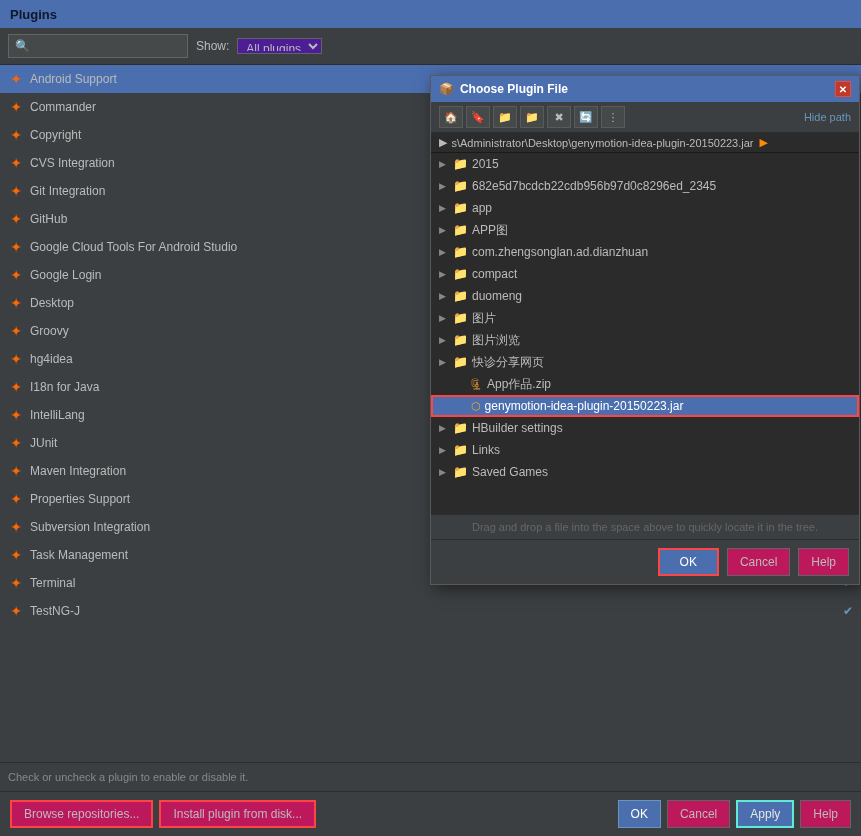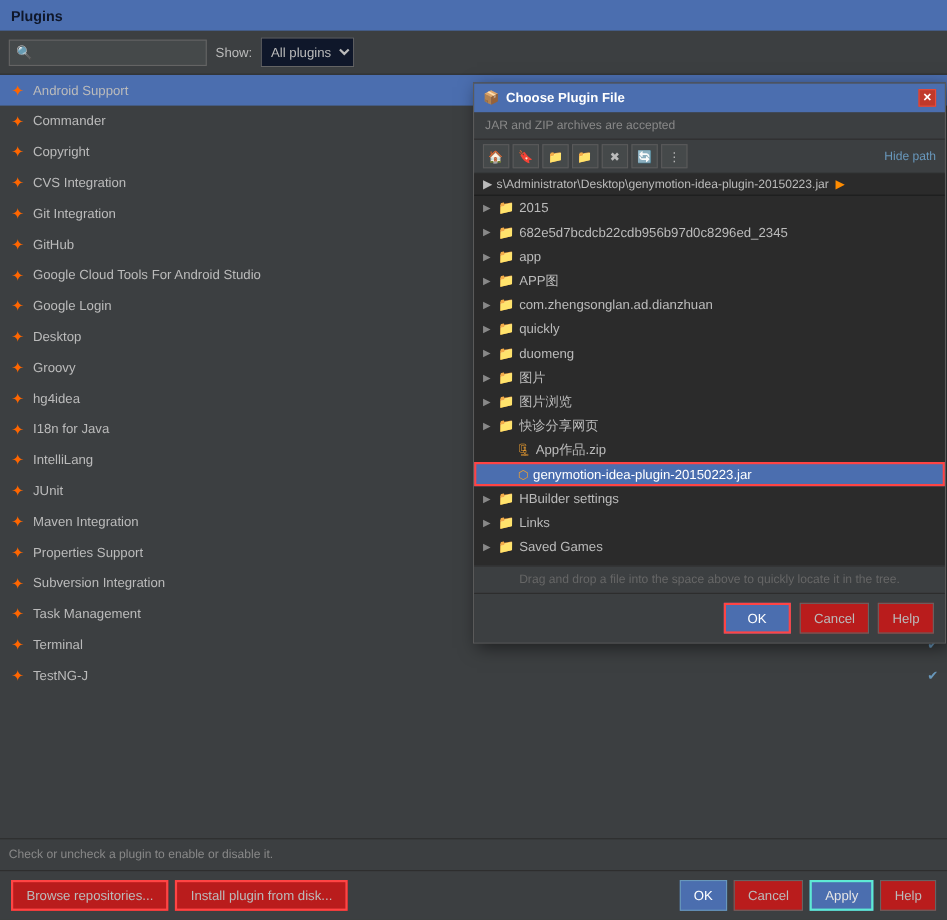--- a/index.html
+++ b/index.html
@@ -52,26 +52,26 @@
       height: 24px;
       font-size: 12px;
     }
 
     .show-label {
       color: #bbbbbb;
       font-size: 12px;
     }
 
     .show-select {
-      background: #0f172a;
+      background: #4c1d95;
       border: 1px solid #646464;
       color: #bbbbbb;
       padding: 2px 4px;
       font-size: 12px;
-      height: 27px;
+      height: 16px;
     }
 
     .plugins-sort-bar {
       padding: 3px 8px;
       text-align: right;
       font-size: 11px;
       color: #6897bb;
       border-bottom: 1px solid #2d2d2d;
     }
 
@@ -138,21 +138,21 @@
       display: flex;
       gap: 6px;
     }
 
     .footer-right-buttons {
       display: flex;
       gap: 6px;
     }
 
     .btn {
-      background: #b91c1c;
+      background: #be185d;
       border: 1px solid #646464;
       color: #bbbbbb;
       padding: 4px 12px;
       cursor: pointer;
       font-size: 12px;
       height: 28px;
     }
 
     .btn-primary {
       background: #4b6eaf;
@@ -534,23 +534,20 @@
   <div class="modal-overlay">
 
     <div class="modal-titlebar">
       <div class="modal-title-left">
         <span>📦</span>
         <span>Choose Plugin File</span>
       </div>
       <button class="modal-close-btn">✕</button>
     </div>
 
-    <div class="modal-subtitle">
-      <span>JAR and ZIP archives are accepted</span>
-    </div>
 
     <div class="modal-toolbar">
       <div class="modal-toolbar-left">
         <button class="modal-btn">🏠</button>
         <button class="modal-btn">🔖</button>
         <button class="modal-btn">📁</button>
         <button class="modal-btn">📁</button>
         <button class="modal-btn">✖</button>
         <button class="modal-btn">🔄</button>
         <button class="modal-btn">⋮</button>
@@ -586,21 +583,21 @@
         <span>APP图</span>
       </div>
       <div class="tree-item">
         <span class="tree-expand">▶</span>
         <span class="tree-folder-icon">📁</span>
         <span>com.zhengsonglan.ad.dianzhuan</span>
       </div>
       <div class="tree-item">
         <span class="tree-expand">▶</span>
         <span class="tree-folder-icon">📁</span>
-        <span>quickly</span>
+        <span>compact</span>
       </div>
       <div class="tree-item">
         <span class="tree-expand">▶</span>
         <span class="tree-folder-icon">📁</span>
         <span>duomeng</span>
       </div>
       <div class="tree-item">
         <span class="tree-expand">▶</span>
         <span class="tree-folder-icon">📁</span>
         <span>图片</span>

